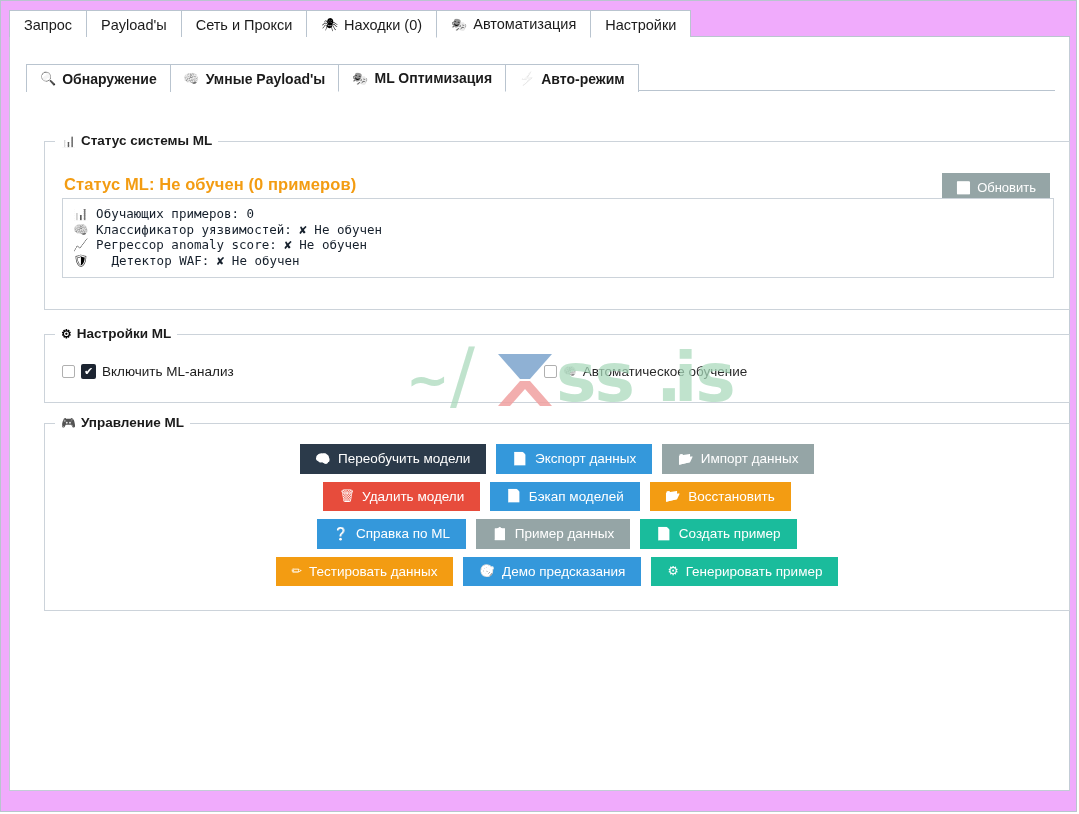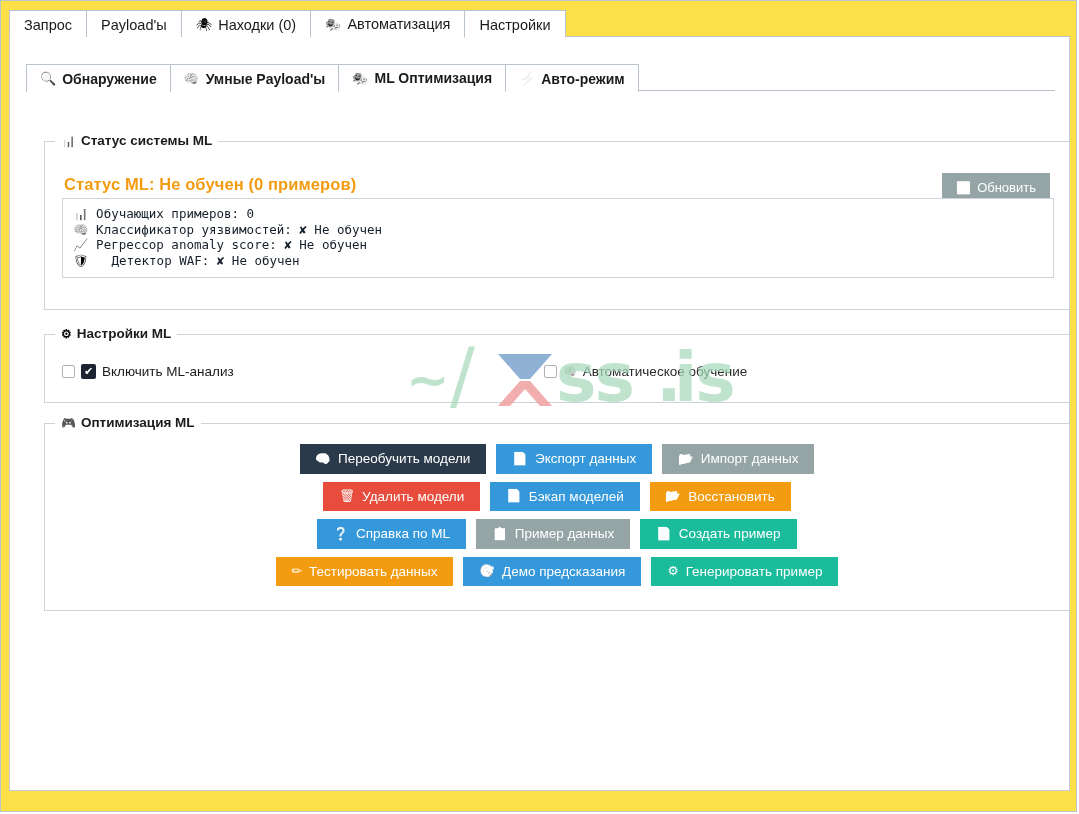--- a/index.html
+++ b/index.html
@@ -17,21 +17,21 @@
   }
 
   
   .app-frame {
     position: absolute;
     left: 0; top: 0;
     width: 1077px;
     height: 812px;
     border: 1px solid #b9c4cf;
     box-sizing: border-box;
-    background: #fde047;
+    background: #f0abfc;
   }
 
   
   .tabbar {
     position: absolute;
     left: 8px;
     top: 9px;
     height: 27px;
     display: flex;
     align-items: stretch;
@@ -282,20 +282,23 @@
 <body>
 
 <div class="app-frame">
 
   <div class="tabbar" id="main-tabs">
       <div class="tab">
         <span>Запрос</span>
       </div>
       <div class="tab">
         <span>Payload'ы</span>
+      </div>
+      <div class="tab">
+        <span>Сеть и Прокси</span>
       </div>
       <div class="tab">
         <span class="tico">🕷</span>
         <span>Находки (0)</span>
       </div>
       <div class="tab active">
         <span class="tico">🎭</span>
         <span>Автоматизация</span>
       </div>
       <div class="tab">
@@ -355,21 +358,21 @@
       <div class="chk-row" id="chk-autotrain">
         <span class="box"></span>
         <span class="glyph-small">🧠</span>
         <span class="lbl">Автоматическое обучение</span>
       </div>
     </div>
 
     <div class="groupbox" id="gb-manage">
       <div class="legend">
         <span class="tico">🎮</span>
-        <span>Оптимизация ML</span>
+        <span>Управление ML</span>
       </div>
       <div class="btn-rows" id="btn-rows">
           <div class="btn-row">
             <button class="abtn" style="background: rgb(43, 58, 74);">
               <span class="tico">🧠</span>
               <span>Переобучить модели</span>
             </button>
             <button class="abtn" style="background: rgb(52, 152, 219);">
               <span class="tico">📄</span>
               <span>Экспорт данных</span>

